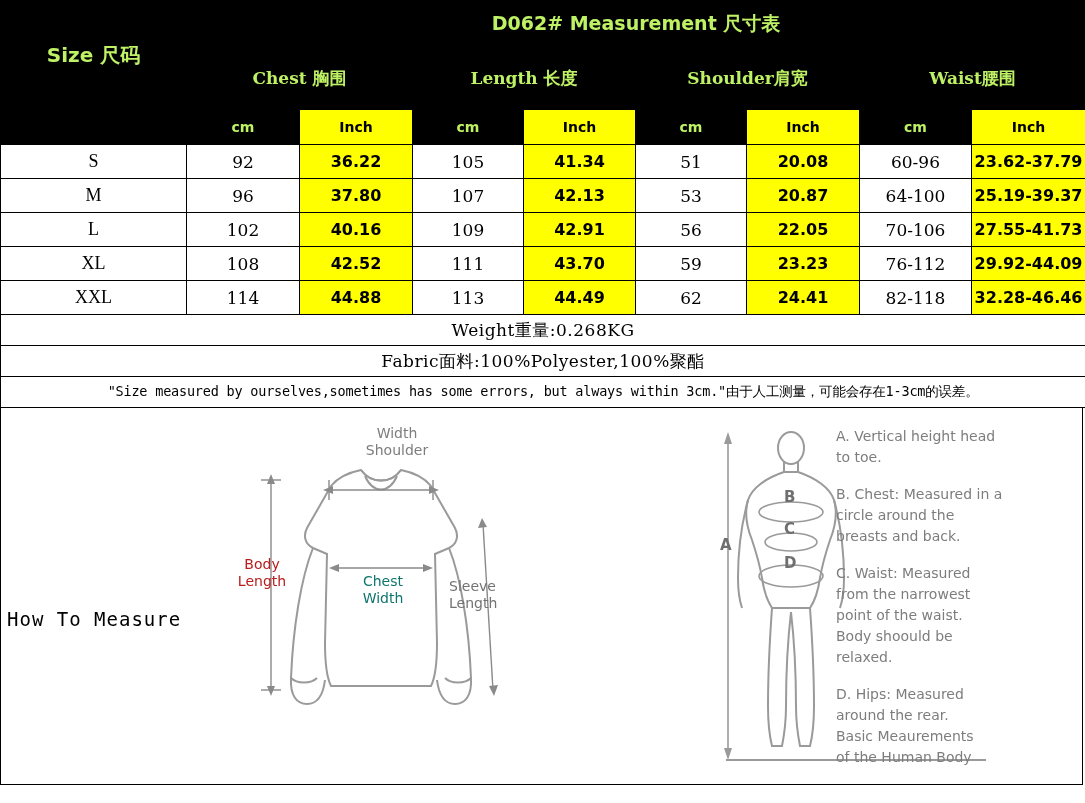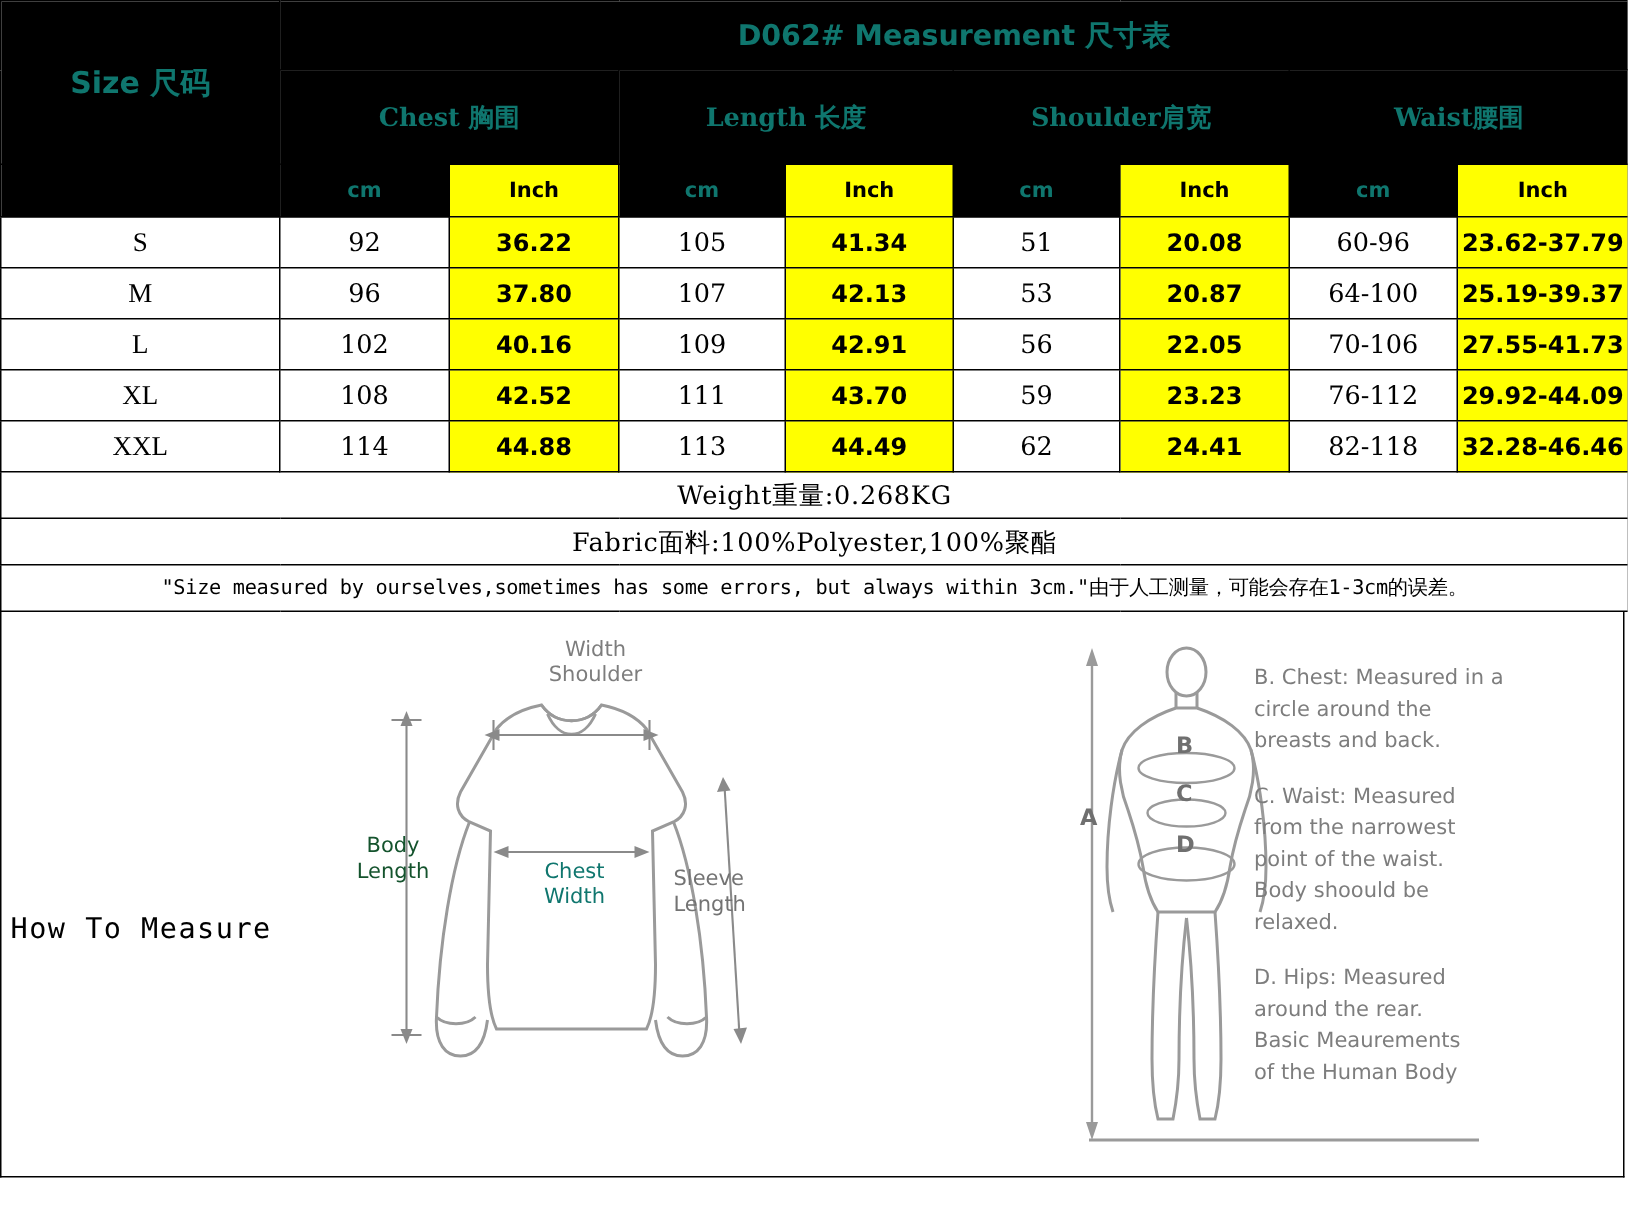--- a/index.html
+++ b/index.html
@@ -17,21 +17,21 @@
     width:1085px;
     table-layout:fixed;
   }
   table.size td, table.size th{
     border:1px solid #000;
     text-align:center;
     vertical-align:middle;
     padding:0;
   }
 
-  .blk{background:#000;color:#0f766e;}
+  .blk{background:#000;color:#bef264;}
   .yel{background:#ffff00;color:#000;font-weight:bold;}
 
   .title{
     font-family:"DejaVu Sans", sans-serif;
     font-weight:bold;
     font-size:19px;
     height:45px;
   }
   .sizehdr{
     font-family:"DejaVu Sans", sans-serif;
@@ -248,21 +248,21 @@
           <polygon points="263,268 258,258 267,257" fill="#8a8a8a" stroke="none"></polygon>
         </g>
         <g font-family="DejaVu Sans, sans-serif" font-size="14" fill="#7a7a7a">
           <text x="88" y="-4"></text>
         </g>
       </svg>
       <div style="position:absolute;left:106px;top:-3px;width:120px;text-align:center;font-family:'DejaVu Sans',sans-serif;font-size:14px;color:#7d7d7d;line-height:17px;">
         <span>Width</span><br>
         <span>Shoulder</span>
       </div>
-      <div style="position:absolute;left:-4px;top:128px;width:70px;text-align:center;font-family:'DejaVu Sans',sans-serif;font-size:14px;color:#14532d;line-height:17px;">
+      <div style="position:absolute;left:-4px;top:128px;width:70px;text-align:center;font-family:'DejaVu Sans',sans-serif;font-size:14px;color:#b91c1c;line-height:17px;">
         <span>Body</span><br>
         <span>Length</span>
       </div>
       <div style="position:absolute;left:110px;top:145px;width:84px;text-align:center;font-family:'DejaVu Sans',sans-serif;font-size:14px;color:#0f766e;line-height:17px;">
         <span>Chest</span><br>
         <span>Width</span>
       </div>
       <div style="position:absolute;left:218px;top:150px;width:80px;font-family:'DejaVu Sans',sans-serif;font-size:14px;color:#737373;line-height:17px;">
         <span>Sleeve</span><br>
         <span>Length</span>
@@ -303,20 +303,24 @@
           <polygon points="12,334 8,322 16,322" fill="#9a9a9a" stroke="none"></polygon>
         </g>
         <g font-family="DejaVu Sans, sans-serif" font-size="15" font-weight="bold" fill="#6f6f6f">
           <text x="4" y="124">A</text>
           <text x="68" y="76">B</text>
           <text x="68" y="108">C</text>
           <text x="68" y="142">D</text>
         </g>
       </svg>
       <div style="position:absolute;left:120px;top:0px;width:230px;font-family:'DejaVu Sans',sans-serif;font-size:14px;color:#7d7d7d;line-height:21px;">
+        <div>
+          <span>A. Vertical height head</span><br>
+          <span>to toe.</span>
+        </div>
         <div style="margin-top:16px;">
           <span>B. Chest: Measured in a</span><br>
           <span>circle around the</span><br>
           <span>breasts and back.</span>
         </div>
         <div style="margin-top:16px;">
           <span>C. Waist: Measured</span><br>
           <span>from the narrowest</span><br>
           <span>point of the waist.</span><br>
           <span>Body shoould be</span><br>

